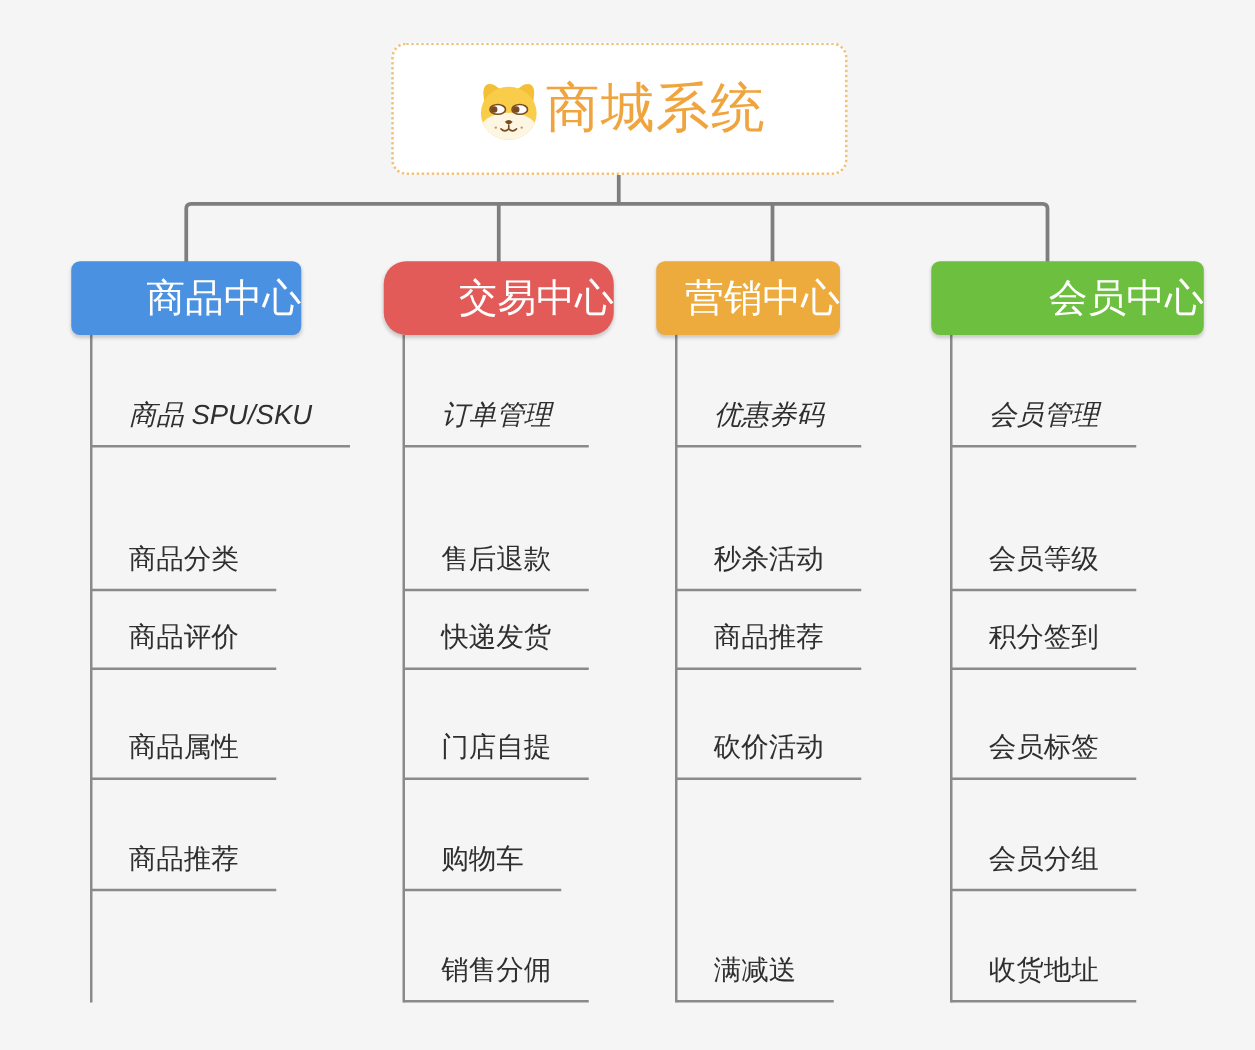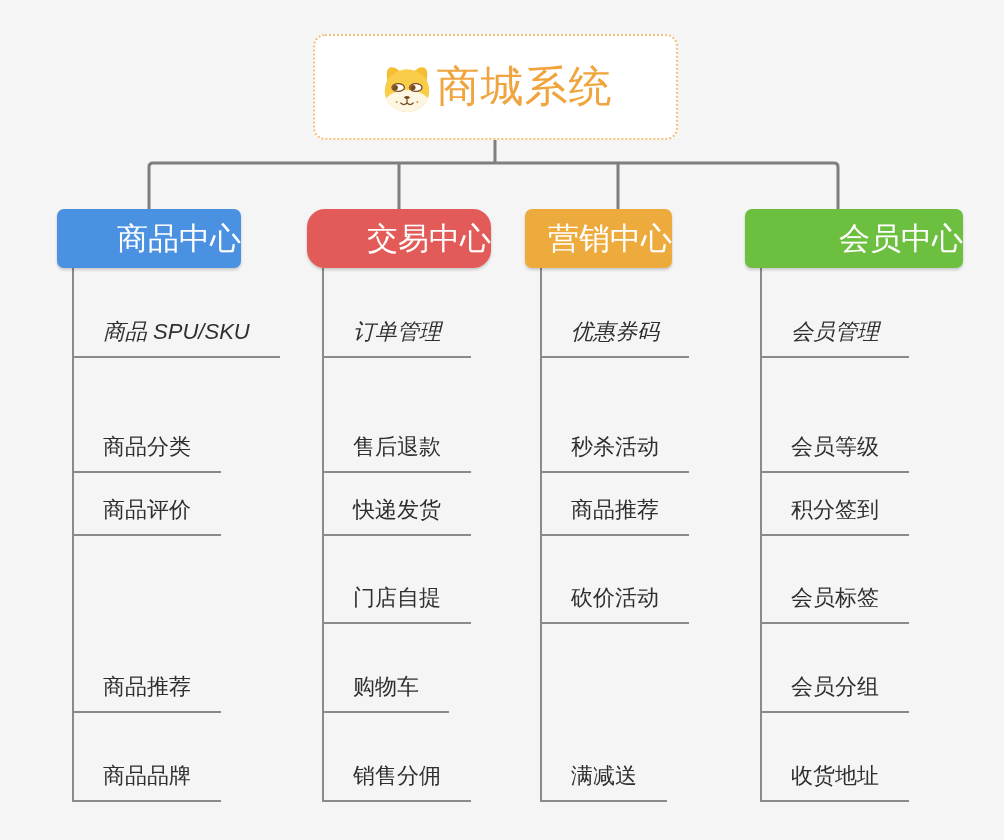--- a/index.html
+++ b/index.html
@@ -143,22 +143,22 @@
   </div>
 
   <div class="spine s0"></div>
   <div class="spine s1"></div>
   <div class="spine s2"></div>
   <div class="spine s3"></div>
 
   <div class="leaf c0 r0">商品 SPU/SKU</div>
   <div class="leaf c0 r1">商品分类</div>
   <div class="leaf c0 r2">商品评价</div>
+  <div class="leaf c0 r3">商品属性</div>
   <div class="leaf c0 r4">商品推荐</div>
-  <div class="leaf c0 r5">商品品牌</div>
 
   <div class="leaf c1 r0">订单管理</div>
   <div class="leaf c1 r1">售后退款</div>
   <div class="leaf c1 r2">快递发货</div>
   <div class="leaf c1 r3">门店自提</div>
   <div class="leaf c1 r4">购物车</div>
   <div class="leaf c1 r5">销售分佣</div>
 
   <div class="leaf c2 r0">优惠券码</div>
   <div class="leaf c2 r1">秒杀活动</div>

